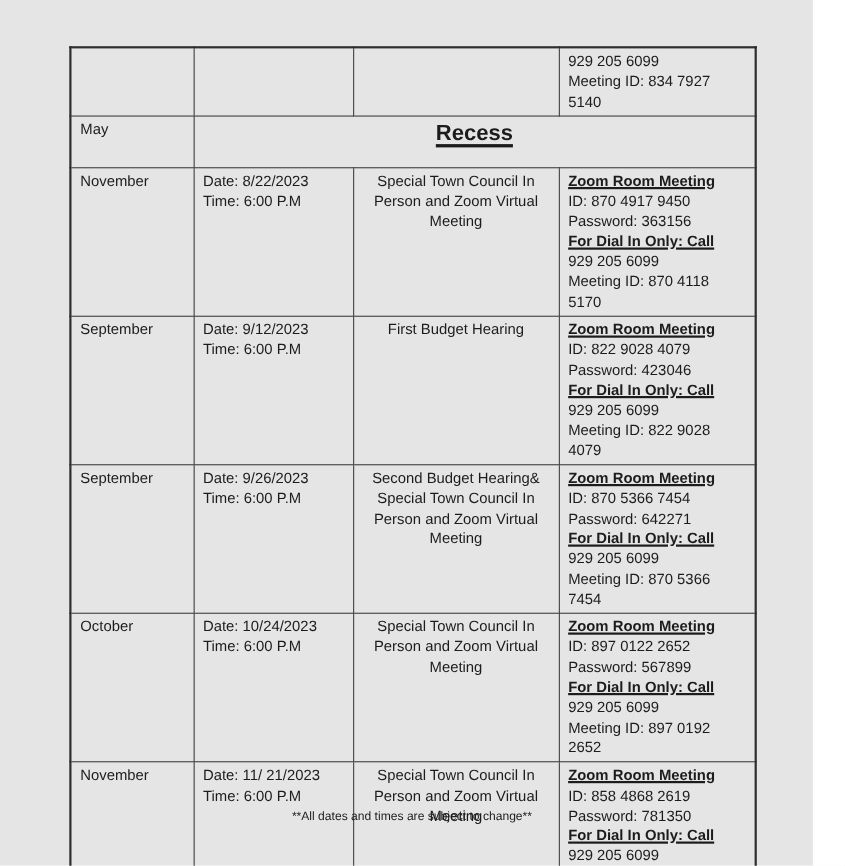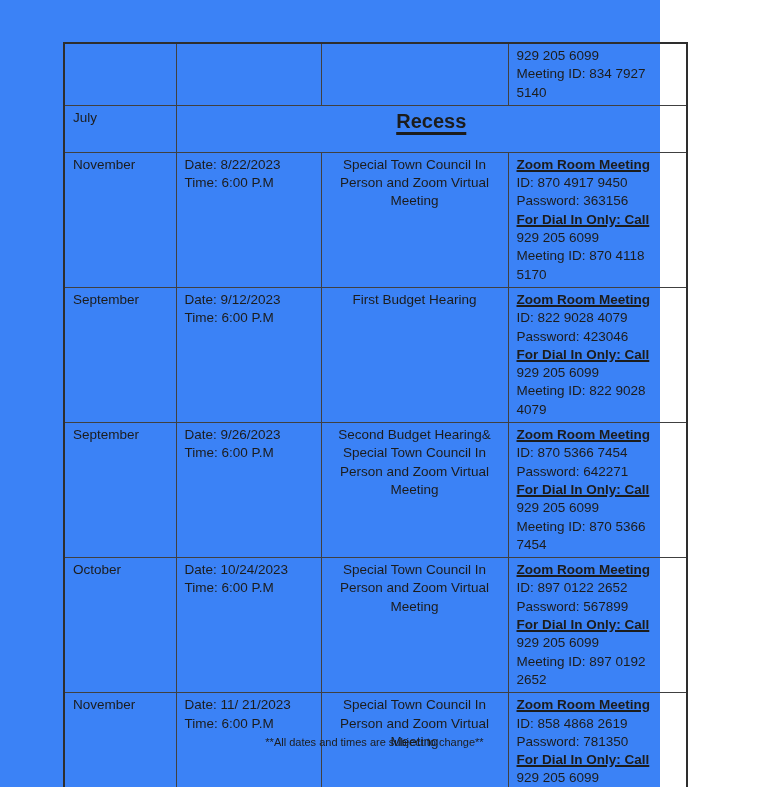--- a/index.html
+++ b/index.html
@@ -9,24 +9,23 @@
   }
   body {
     width: 768px;
     height: 787px;
     overflow: hidden;
     font-family: "Liberation Sans", sans-serif;
     color: #1c1c1c;
   }
   .page {
     position: relative;
-    width: 620px;
+    width: 739px;
     height: 787px;
-    background: #3b82f6;
-    padding-left: 40px;
+    background: #e5e5e5;
   }
   table.schedule {
     position: absolute;
     left: 63px;
     top: 42px;
     width: 623px;
     border-collapse: collapse;
     table-layout: fixed;
     border: 2px solid #2e2e2e;
   }
@@ -86,21 +85,21 @@
       <td class="c-date"></td>
       <td class="c-type"></td>
       <td class="c-zoom">
         <div>929 205 6099</div>
         <div>Meeting ID: 834 7927 5140</div>
       </td>
     </tr>
 
     <tr class="r-recess">
       <td class="c-month">
-        <span>July</span>
+        <span>May</span>
       </td>
       <td class="c-recess" colspan="3">
         <span class="recess-text">Recess</span>
       </td>
     </tr>
 
     <tr class="r-meet">
       <td class="c-month">
         <span>November</span>
       </td>

